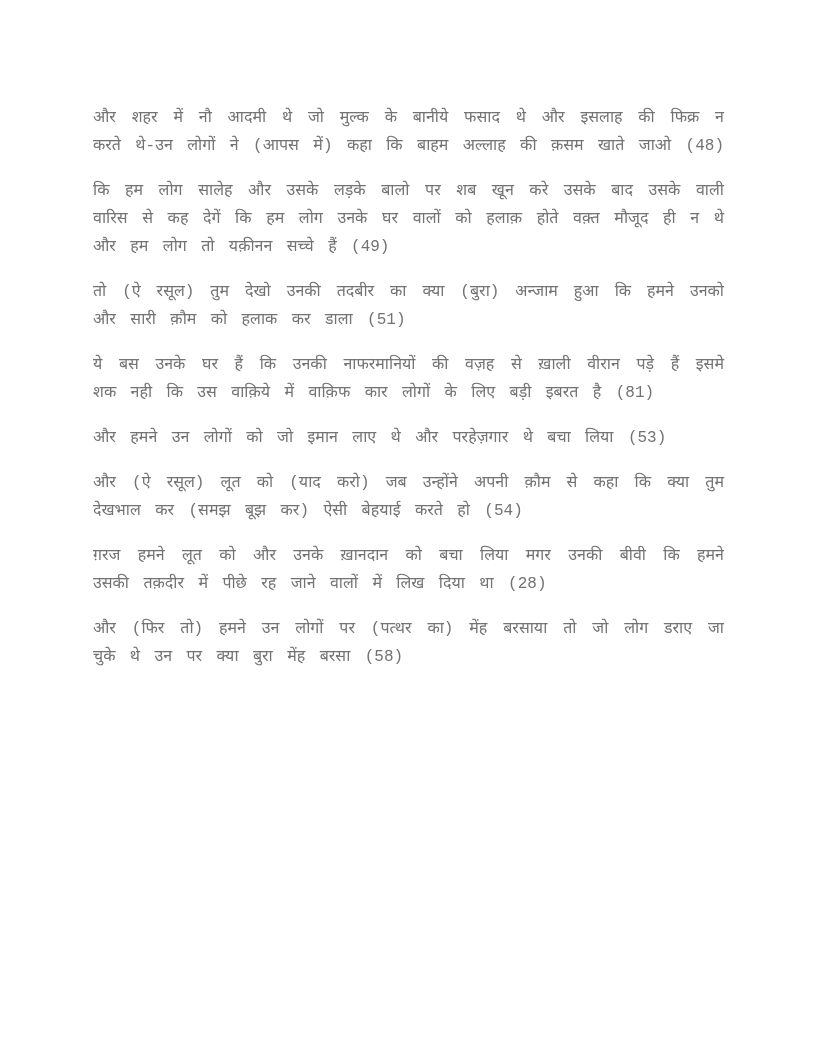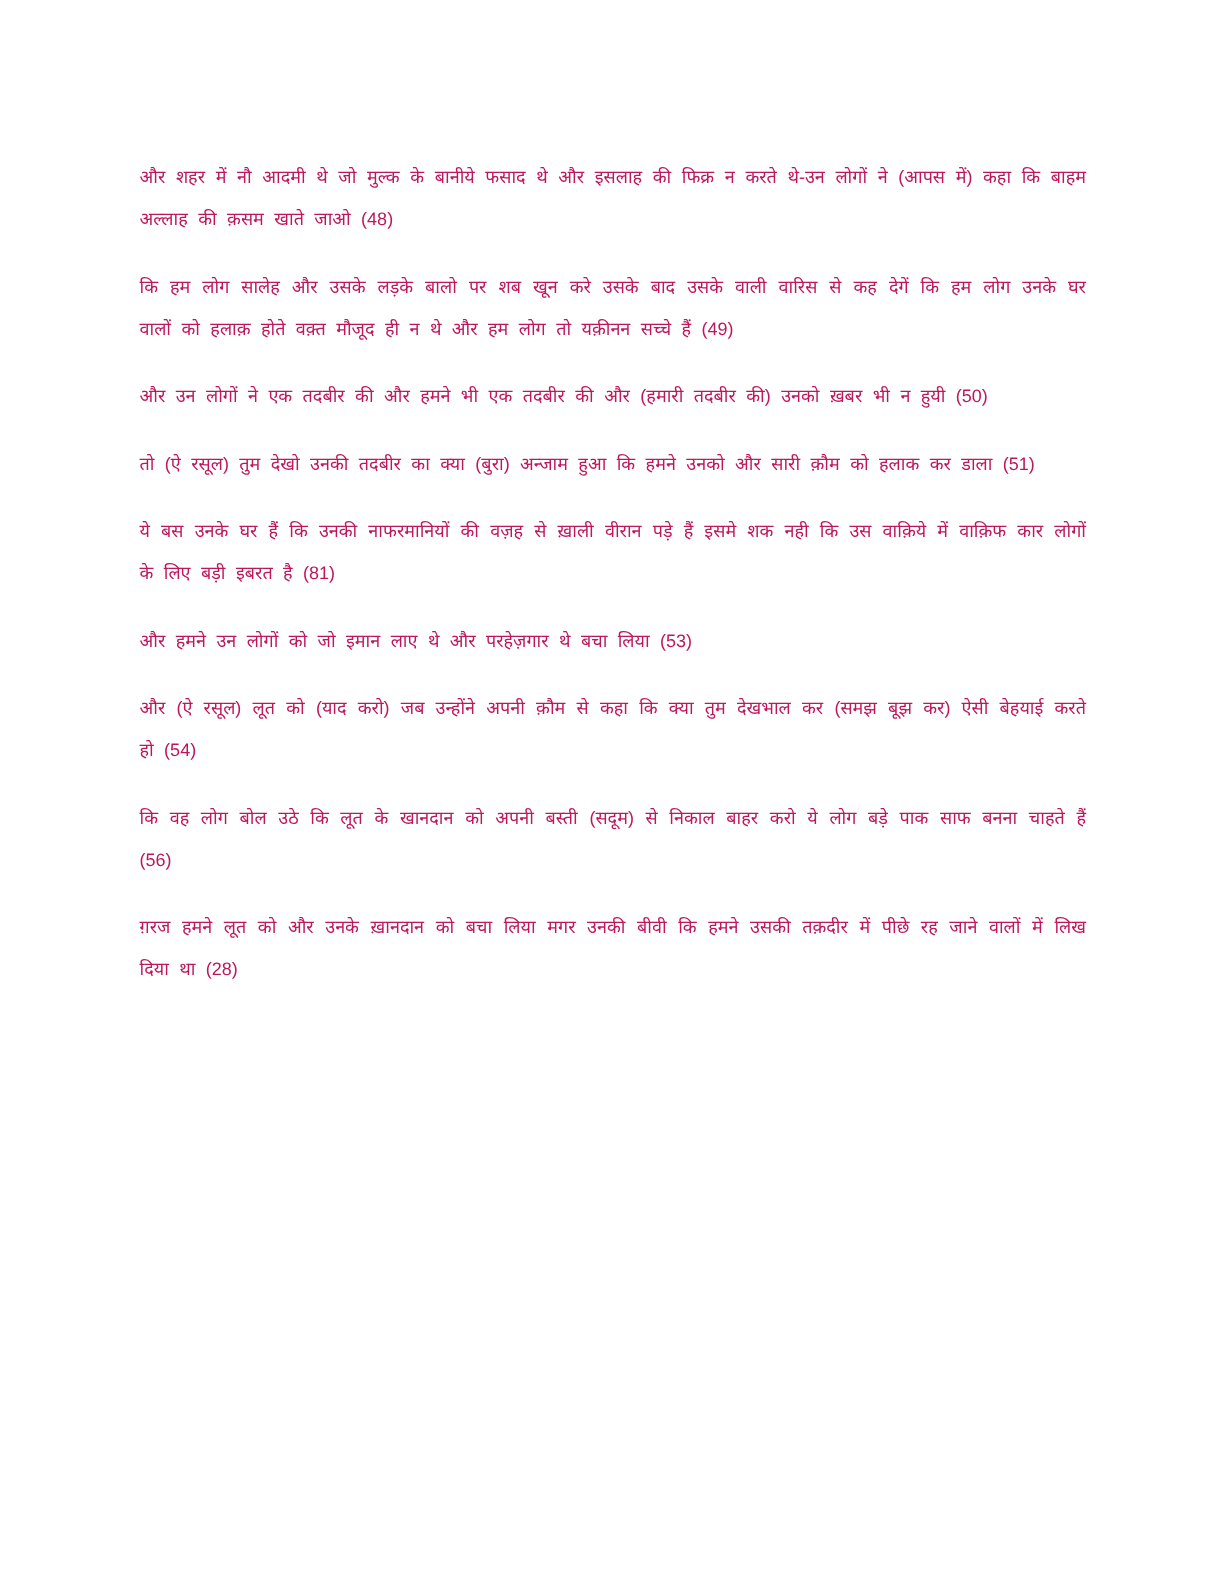--- a/index.html
+++ b/index.html
@@ -16,43 +16,42 @@
     position: relative;
     width: 816px;
     height: 1056px;
     background: #ffffff;
   }
   .content {
     position: absolute;
     left: 93px;
     top: 104px;
     width: 631px;
-    font-family: Liberation Sans, sans-serif;
-    font-size: 12px;
+    font-family: Liberation Mono, monospace;
+    font-size: 16px;
     line-height: 28px;
-    color: #be185d;
+    color: #737373;
   }
   .content p.verse {
     margin: 0 0 17px 0;
     text-align: justify;
     text-justify: inter-word;
     word-spacing: 0.30em;
   }
   .content p.verse:last-child {
     margin-bottom: 0;
   }
 </style>
 </head>
 <body>
 
 <div class="page">
   <div class="content">
     <p class="verse">और शहर में नौ आदमी थे जो मुल्क के बानीये फसाद थे और इसलाह की फिक्र न करते थे-उन लोगों ने (आपस में) कहा कि बाहम अल्लाह की क़सम खाते जाओ (48)</p>
     <p class="verse">कि हम लोग सालेह और उसके लड़के बालो पर शब खून करे उसके बाद उसके वाली वारिस से कह देगें कि हम लोग उनके घर वालों को हलाक़ होते वक़्त मौजूद ही न थे और हम लोग तो यक़ीनन सच्चे हैं (49)</p>
-    <p class="verse">और उन लोगों ने एक तदबीर की और हमने भी एक तदबीर की और (हमारी तदबीर की) उनको ख़बर भी न हुयी (50)</p>
     <p class="verse">तो (ऐ रसूल) तुम देखो उनकी तदबीर का क्या (बुरा) अन्जाम हुआ कि हमने उनको और सारी क़ौम को हलाक कर डाला (51)</p>
     <p class="verse">ये बस उनके घर हैं कि उनकी नाफरमानियों की वज़ह से ख़ाली वीरान पड़े हैं इसमे शक नही कि उस वाक़िये में वाक़िफ कार लोगों के लिए बड़ी इबरत है (81)</p>
     <p class="verse">और हमने उन लोगों को जो इमान लाए थे और परहेज़गार थे बचा लिया (53)</p>
     <p class="verse">और (ऐ रसूल) लूत को (याद करो) जब उन्होंने अपनी क़ौम से कहा कि क्या तुम देखभाल कर (समझ बूझ कर) ऐसी बेहयाई करते हो (54)</p>
-    <p class="verse">कि वह लोग बोल उठे कि लूत के खानदान को अपनी बस्ती (सदूम) से निकाल बाहर करो ये लोग बड़े पाक साफ बनना चाहते हैं (56)</p>
     <p class="verse">ग़रज हमने लूत को और उनके ख़ानदान को बचा लिया मगर उनकी बीवी कि हमने उसकी तक़दीर में पीछे रह जाने वालों में लिख दिया था (28)</p>
+    <p class="verse">और (फिर तो) हमने उन लोगों पर (पत्थर का) मेंह बरसाया तो जो लोग डराए जा चुके थे उन पर क्या बुरा मेंह बरसा (58)</p>
   </div>
 </div>
 
 </body></html>

